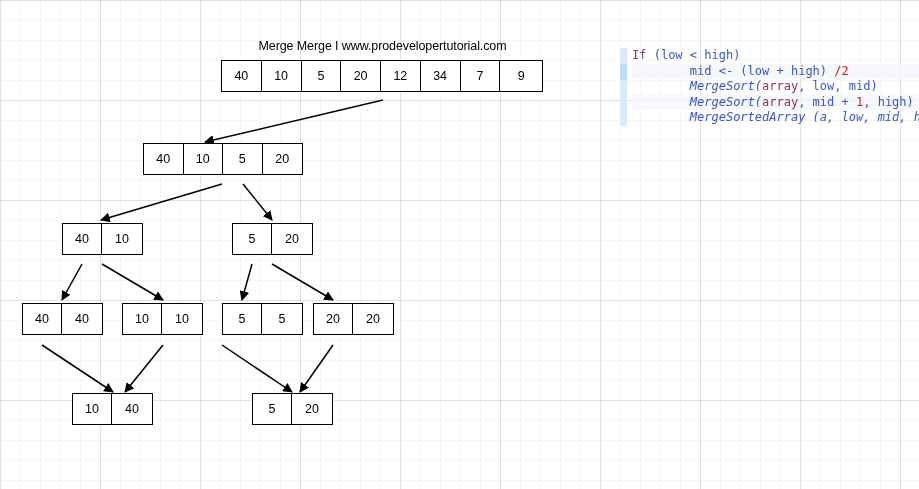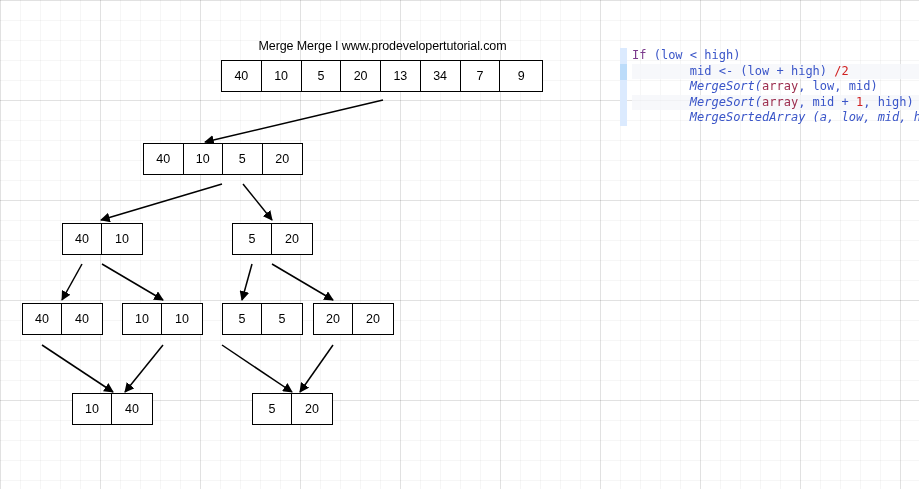--- a/index.html
+++ b/index.html
@@ -155,21 +155,21 @@
       <line x1="222" y1="345" x2="292" y2="392"></line>
       <line x1="333" y1="345" x2="300" y2="392"></line>
     </g>
   </svg>
 
   <div class="array-node" style="left:221px; top:60px; width:322px;">
     <div class="array-cell" style="width:40px;">40</div>
     <div class="array-cell" style="width:40px;">10</div>
     <div class="array-cell" style="width:40px;">5</div>
     <div class="array-cell" style="width:40px;">20</div>
-    <div class="array-cell" style="width:40px;">13</div>
+    <div class="array-cell" style="width:40px;">12</div>
     <div class="array-cell" style="width:40px;">34</div>
     <div class="array-cell" style="width:40px;">7</div>
     <div class="array-cell" style="width:42px;">9</div>
   </div>
 
   <div class="array-node" style="left:143px; top:143px; width:160px;">
     <div class="array-cell" style="width:40px;">40</div>
     <div class="array-cell" style="width:40px;">10</div>
     <div class="array-cell" style="width:40px;">5</div>
     <div class="array-cell" style="width:40px;">20</div>

